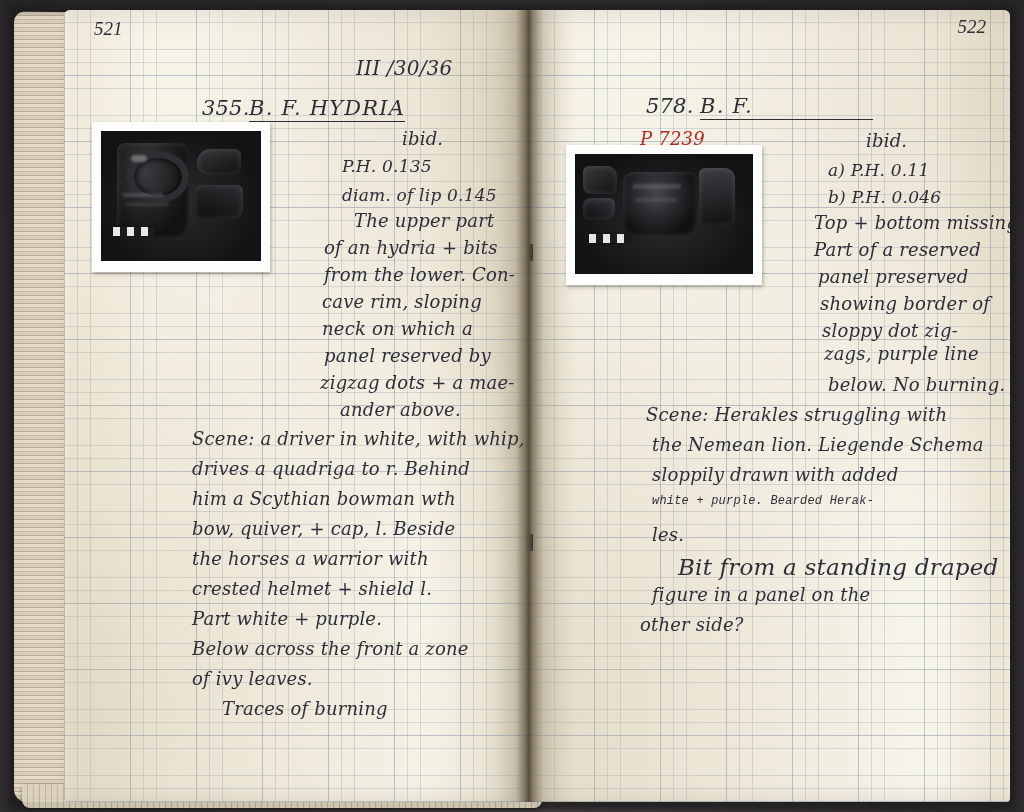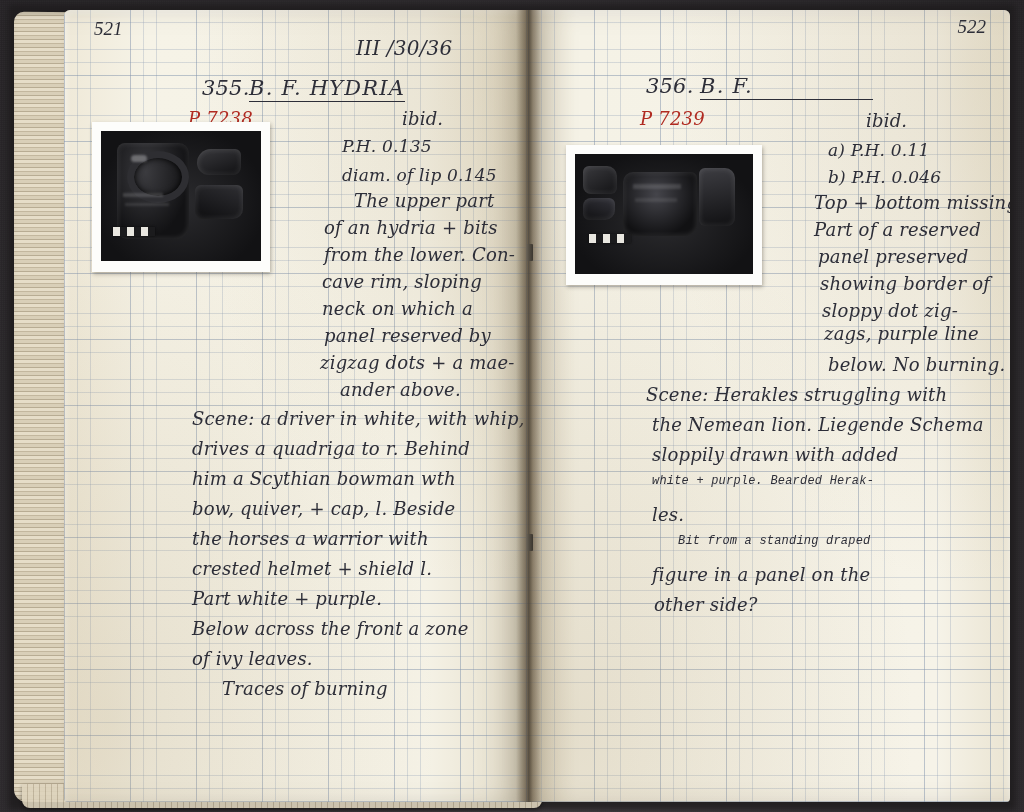--- a/index.html
+++ b/index.html
@@ -151,20 +151,21 @@
     opacity: .85;
   }
   
   .hw {
     position: absolute;
     font-family: "DejaVu Serif", serif;
     color: #2d2e38;
     letter-spacing: .2px;
     white-space: nowrap;
     transform-origin: left center;
+    margin-top: 20px;
   }
   .ink-red  { color: #b02a21; }
   .script {
     font-style: italic;
     font-family: "DejaVu Serif", serif;
   }
   .u { border-bottom: 1.3px solid #2d2e38; padding-bottom: 1px; }
   
   .photo {
     position: absolute;
@@ -291,21 +292,21 @@
       <span class="hw script" style="left:158px; top:668px; font-size:18px;">Traces of burning</span>
     </div>
 
     <div class="page right">
       <div class="grid"></div>
       <div class="grid coarse"></div>
       <div class="page-stain"></div>
 
       <span class="pagenum" style="right:24px; top:6px;">522</span>
 
-      <span class="hw script" style="left:118px; top:64px; font-size:21px;">356.</span>
+      <span class="hw script" style="left:118px; top:64px; font-size:21px;">578.</span>
       <span class="hw script u" style="left:172px; top:64px; font-size:21px; letter-spacing:1.2px; padding-right:120px;">B. F.</span>
 
       <span class="hw script ink-red" style="left:112px; top:98px; font-size:18px;">P 7239</span>
 
       <span class="hw script" style="left:338px; top:100px; font-size:18px;">ibid.</span>
 
       <span class="hw script" style="left:300px; top:130px; font-size:17px;">a) P.H.  0.11</span>
       <span class="hw script" style="left:300px; top:157px; font-size:17px;">b) P.H. 0.046</span>
 
       <div class="photo" style="left:38px; top:135px; width:178px; height:120px;">
@@ -342,22 +343,22 @@
       <span class="hw script" style="left:292px; top:263px; font-size:18px;">showing border of</span>
       <span class="hw script" style="left:294px; top:290px; font-size:18px;">sloppy dot zig-</span>
       <span class="hw script" style="left:296px; top:313px; font-size:18px;">zags, purple line</span>
       <span class="hw script" style="left:300px; top:344px; font-size:18px;">below. No burning.</span>
 
       <span class="hw script" style="left:118px; top:374px; font-size:18px;">Scene: Herakles struggling with</span>
       <span class="hw script" style="left:124px; top:404px; font-size:18px;">the Nemean lion. Liegende Schema</span>
       <span class="hw script" style="left:124px; top:434px; font-size:18px;">sloppily drawn with added</span>
       <span class="hw script" style="left:124px; top:464px; font-size:12px;font-family:Liberation Mono, monospace;">white + purple. Bearded Herak-</span>
       <span class="hw script" style="left:124px; top:494px; font-size:18px;">les.</span>
-      <span class="hw script" style="left:150px; top:524px; font-size:12px;font-family:Liberation Mono, monospace;">Bit from a standing draped</span>
+      <span class="hw script" style="left:150px; top:524px; font-size:23px;">Bit from a standing draped</span>
       <span class="hw script" style="left:124px; top:554px; font-size:18px;">figure in a panel on the</span>
-      <span class="hw script" style="left:126px; top:584px; font-size:18px;text-align:right;">other side?</span>
+      <span class="hw script" style="left:112px; top:584px; font-size:18px;text-align:right;">other side?</span>
     </div>
 
     <div class="gutter"></div>
     <div class="staple" style="top:240px;"></div>
     <div class="staple" style="top:530px;"></div>
   </div>
 </div>
 
 </body></html>

